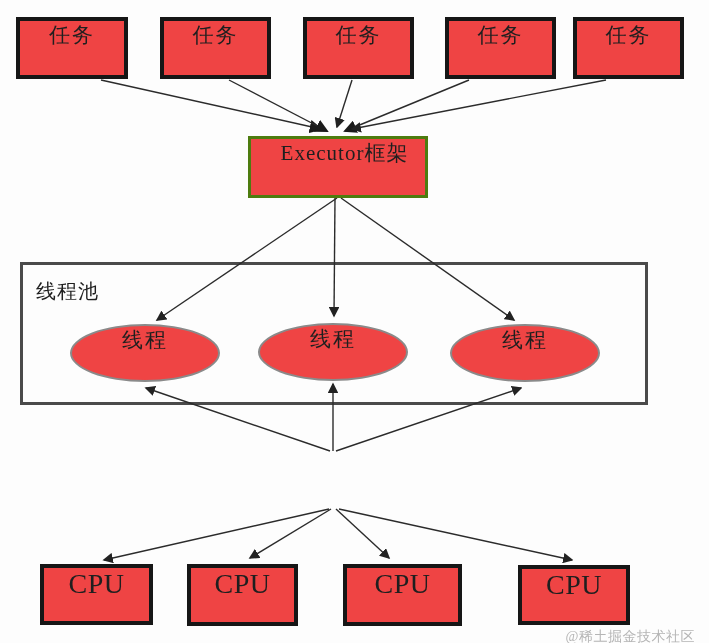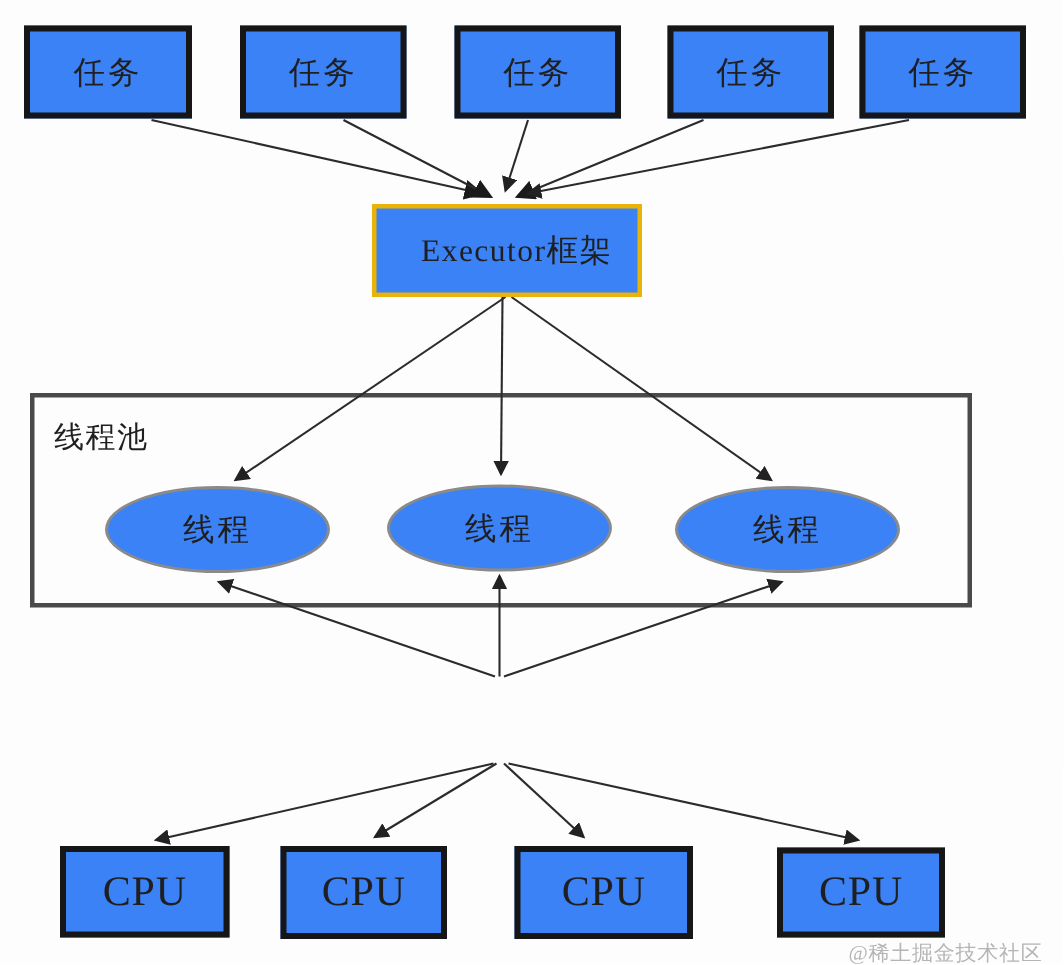--- a/index.html
+++ b/index.html
@@ -18,34 +18,34 @@
   .layer {
     position: absolute;
     left: 0;
     top: 0;
     width: 709px;
     height: 643px;
   }
   .node {
     position: absolute;
     display: flex;
-    align-items: center;
+    align-items: flex-start;
     justify-content: center;
     box-sizing: border-box;
-    background: #3b82f6;
+    background: #ef4444;
     color: #1f1f1f;
   }
   .task-box, .cpu-box {
     border: 4px solid #161616;
     font-size: 21px;
     letter-spacing: 2px;
   }
   .cpu-box { letter-spacing: 0.5px; font-size: 28px; }
   .frame-box {
-    border: 3px solid #eab308;
+    border: 3px solid #4d7c0f;
     font-size: 21px;
     letter-spacing: 1px;
     padding-left: 13px;
   }
   .pool-box {
     position: absolute;
     box-sizing: border-box;
     border: 3px solid #4a4a4a;
     background: transparent;
   }

